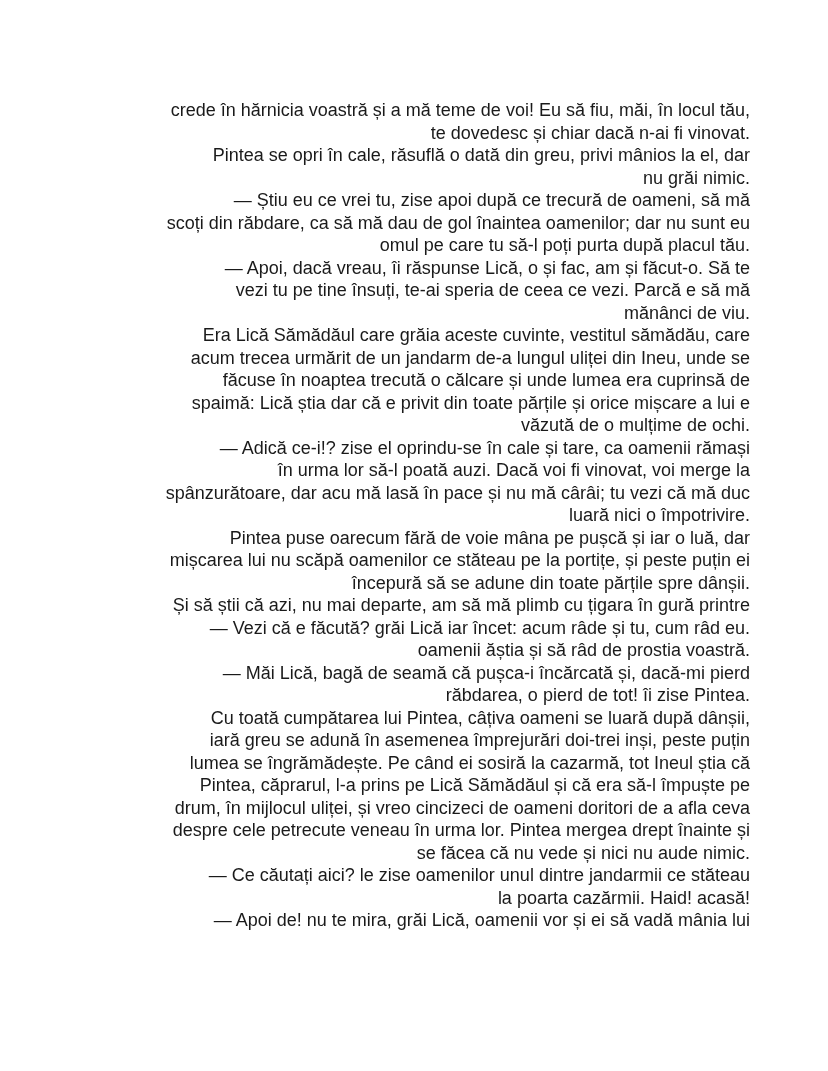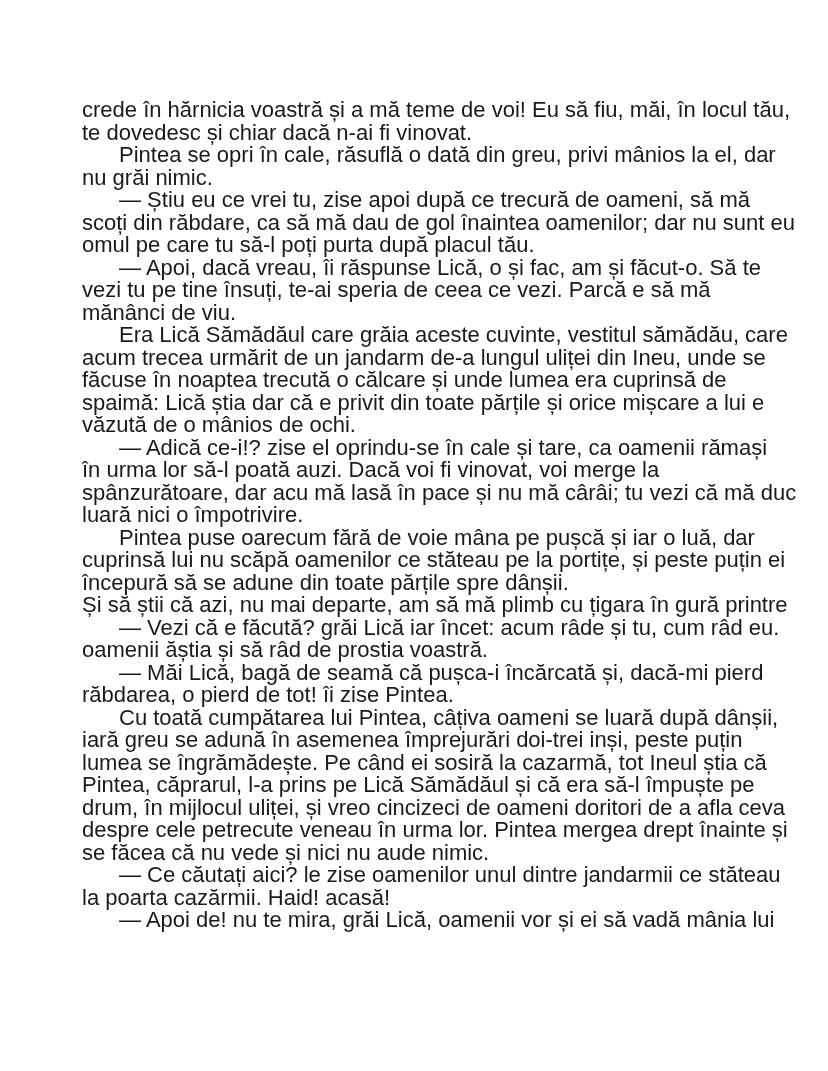--- a/index.html
+++ b/index.html
@@ -8,27 +8,28 @@
       background: #ffffff;
     }
     body {
       width: 828px;
       height: 1071px;
       position: relative;
       overflow: hidden;
     }
     .page {
       position: absolute;
-      left: 82px;
+      left: 90px;
       top: 99px;
       width: 660px;
       font-family: "Liberation Sans", sans-serif;
-      font-size: 22px;
+      font-size: 18px;
       line-height: 22.5px;
       color: #1a1a1a;
+      text-align: right;
     }
     .line {
       display: block;
       white-space: pre;
       height: 22.5px;
     }
     .indent {
       padding-left: 37px;
     }
   </style>
@@ -43,27 +44,27 @@
   <span class="line indent">— Știu eu ce vrei tu, zise apoi după ce trecură de oameni, să mă</span>
   <span class="line">scoți din răbdare, ca să mă dau de gol înaintea oamenilor; dar nu sunt eu</span>
   <span class="line">omul pe care tu să-l poți purta după placul tău.</span>
   <span class="line indent">— Apoi, dacă vreau, îi răspunse Lică, o și fac, am și făcut-o. Să te</span>
   <span class="line">vezi tu pe tine însuți, te-ai speria de ceea ce vezi. Parcă e să mă</span>
   <span class="line">mănânci de viu.</span>
   <span class="line indent">Era Lică Sămădăul care grăia aceste cuvinte, vestitul sămădău, care</span>
   <span class="line">acum trecea urmărit de un jandarm de-a lungul uliței din Ineu, unde se</span>
   <span class="line">făcuse în noaptea trecută o călcare și unde lumea era cuprinsă de</span>
   <span class="line">spaimă: Lică știa dar că e privit din toate părțile și orice mișcare a lui e</span>
-  <span class="line">văzută de o mânios de ochi.</span>
+  <span class="line">văzută de o mulțime de ochi.</span>
   <span class="line indent">— Adică ce-i!? zise el oprindu-se în cale și tare, ca oamenii rămași</span>
   <span class="line">în urma lor să-l poată auzi. Dacă voi fi vinovat, voi merge la</span>
   <span class="line">spânzurătoare, dar acu mă lasă în pace și nu mă cârâi; tu vezi că mă duc</span>
   <span class="line">luară nici o împotrivire.</span>
   <span class="line indent">Pintea puse oarecum fără de voie mâna pe pușcă și iar o luă, dar</span>
-  <span class="line">cuprinsă lui nu scăpă oamenilor ce stăteau pe la portițe, și peste puțin ei</span>
+  <span class="line">mișcarea lui nu scăpă oamenilor ce stăteau pe la portițe, și peste puțin ei</span>
   <span class="line">începură să se adune din toate părțile spre dânșii.</span>
   <span class="line">Și să știi că azi, nu mai departe, am să mă plimb cu țigara în gură printre</span>
   <span class="line indent">— Vezi că e făcută? grăi Lică iar încet: acum râde și tu, cum râd eu.</span>
   <span class="line">oamenii ăștia și să râd de prostia voastră.</span>
   <span class="line indent">— Măi Lică, bagă de seamă că pușca-i încărcată și, dacă-mi pierd</span>
   <span class="line">răbdarea, o pierd de tot! îi zise Pintea.</span>
   <span class="line indent">Cu toată cumpătarea lui Pintea, câțiva oameni se luară după dânșii,</span>
   <span class="line">iară greu se adună în asemenea împrejurări doi-trei inși, peste puțin</span>
   <span class="line">lumea se îngrămădește. Pe când ei sosiră la cazarmă, tot Ineul știa că</span>
   <span class="line">Pintea, căprarul, l-a prins pe Lică Sămădăul și că era să-l împuște pe</span>

